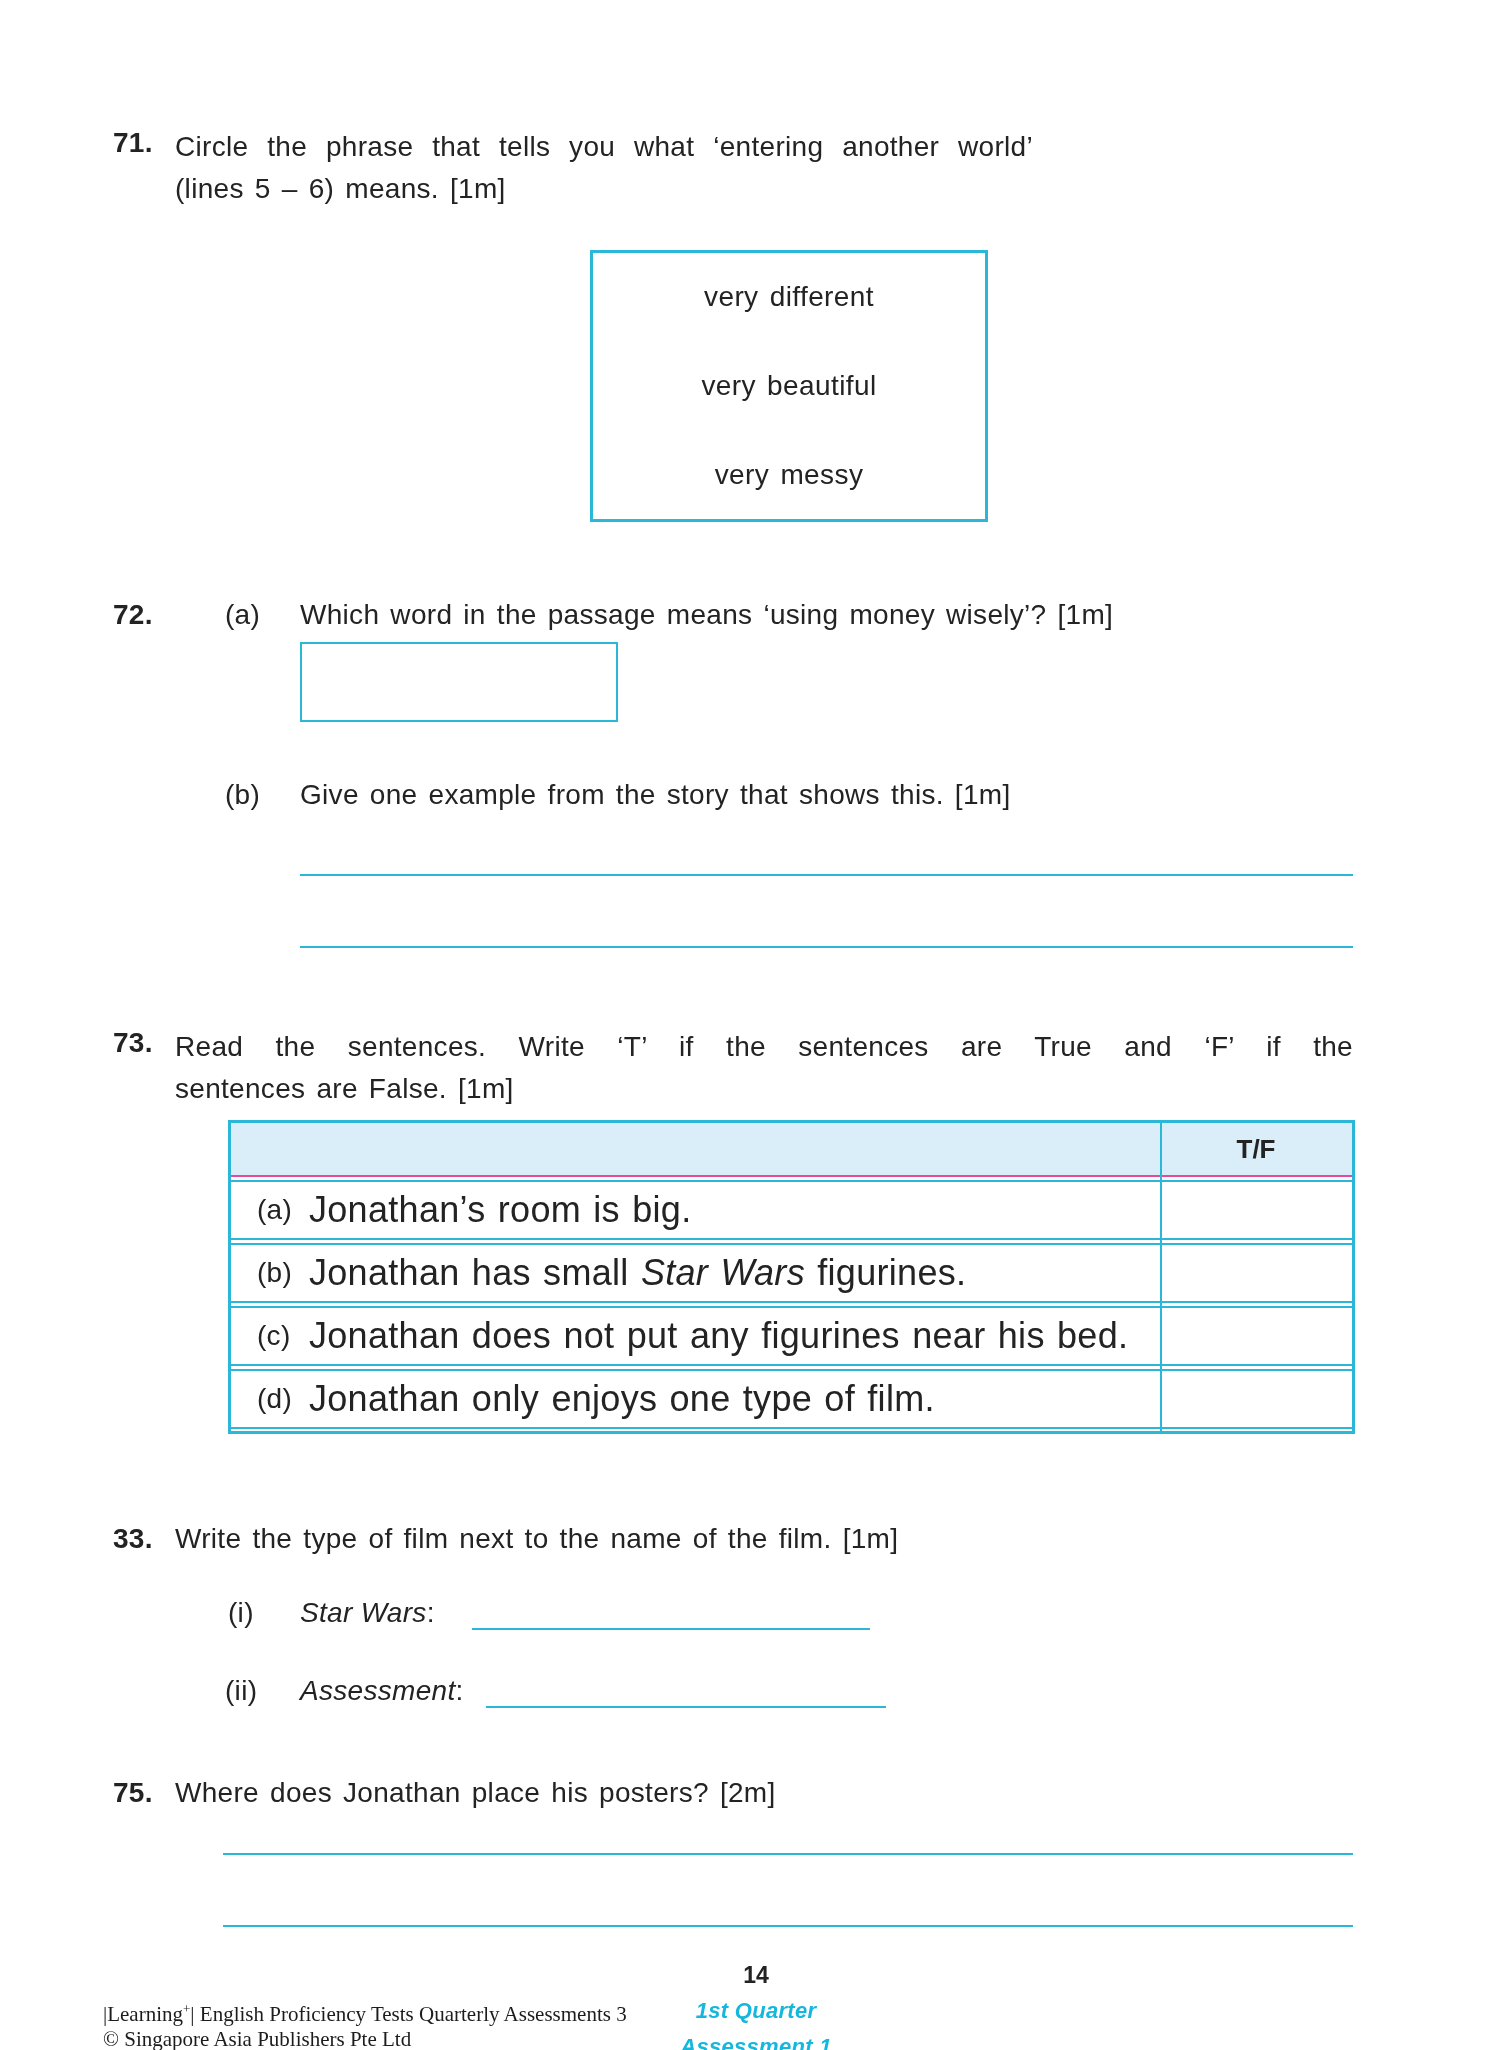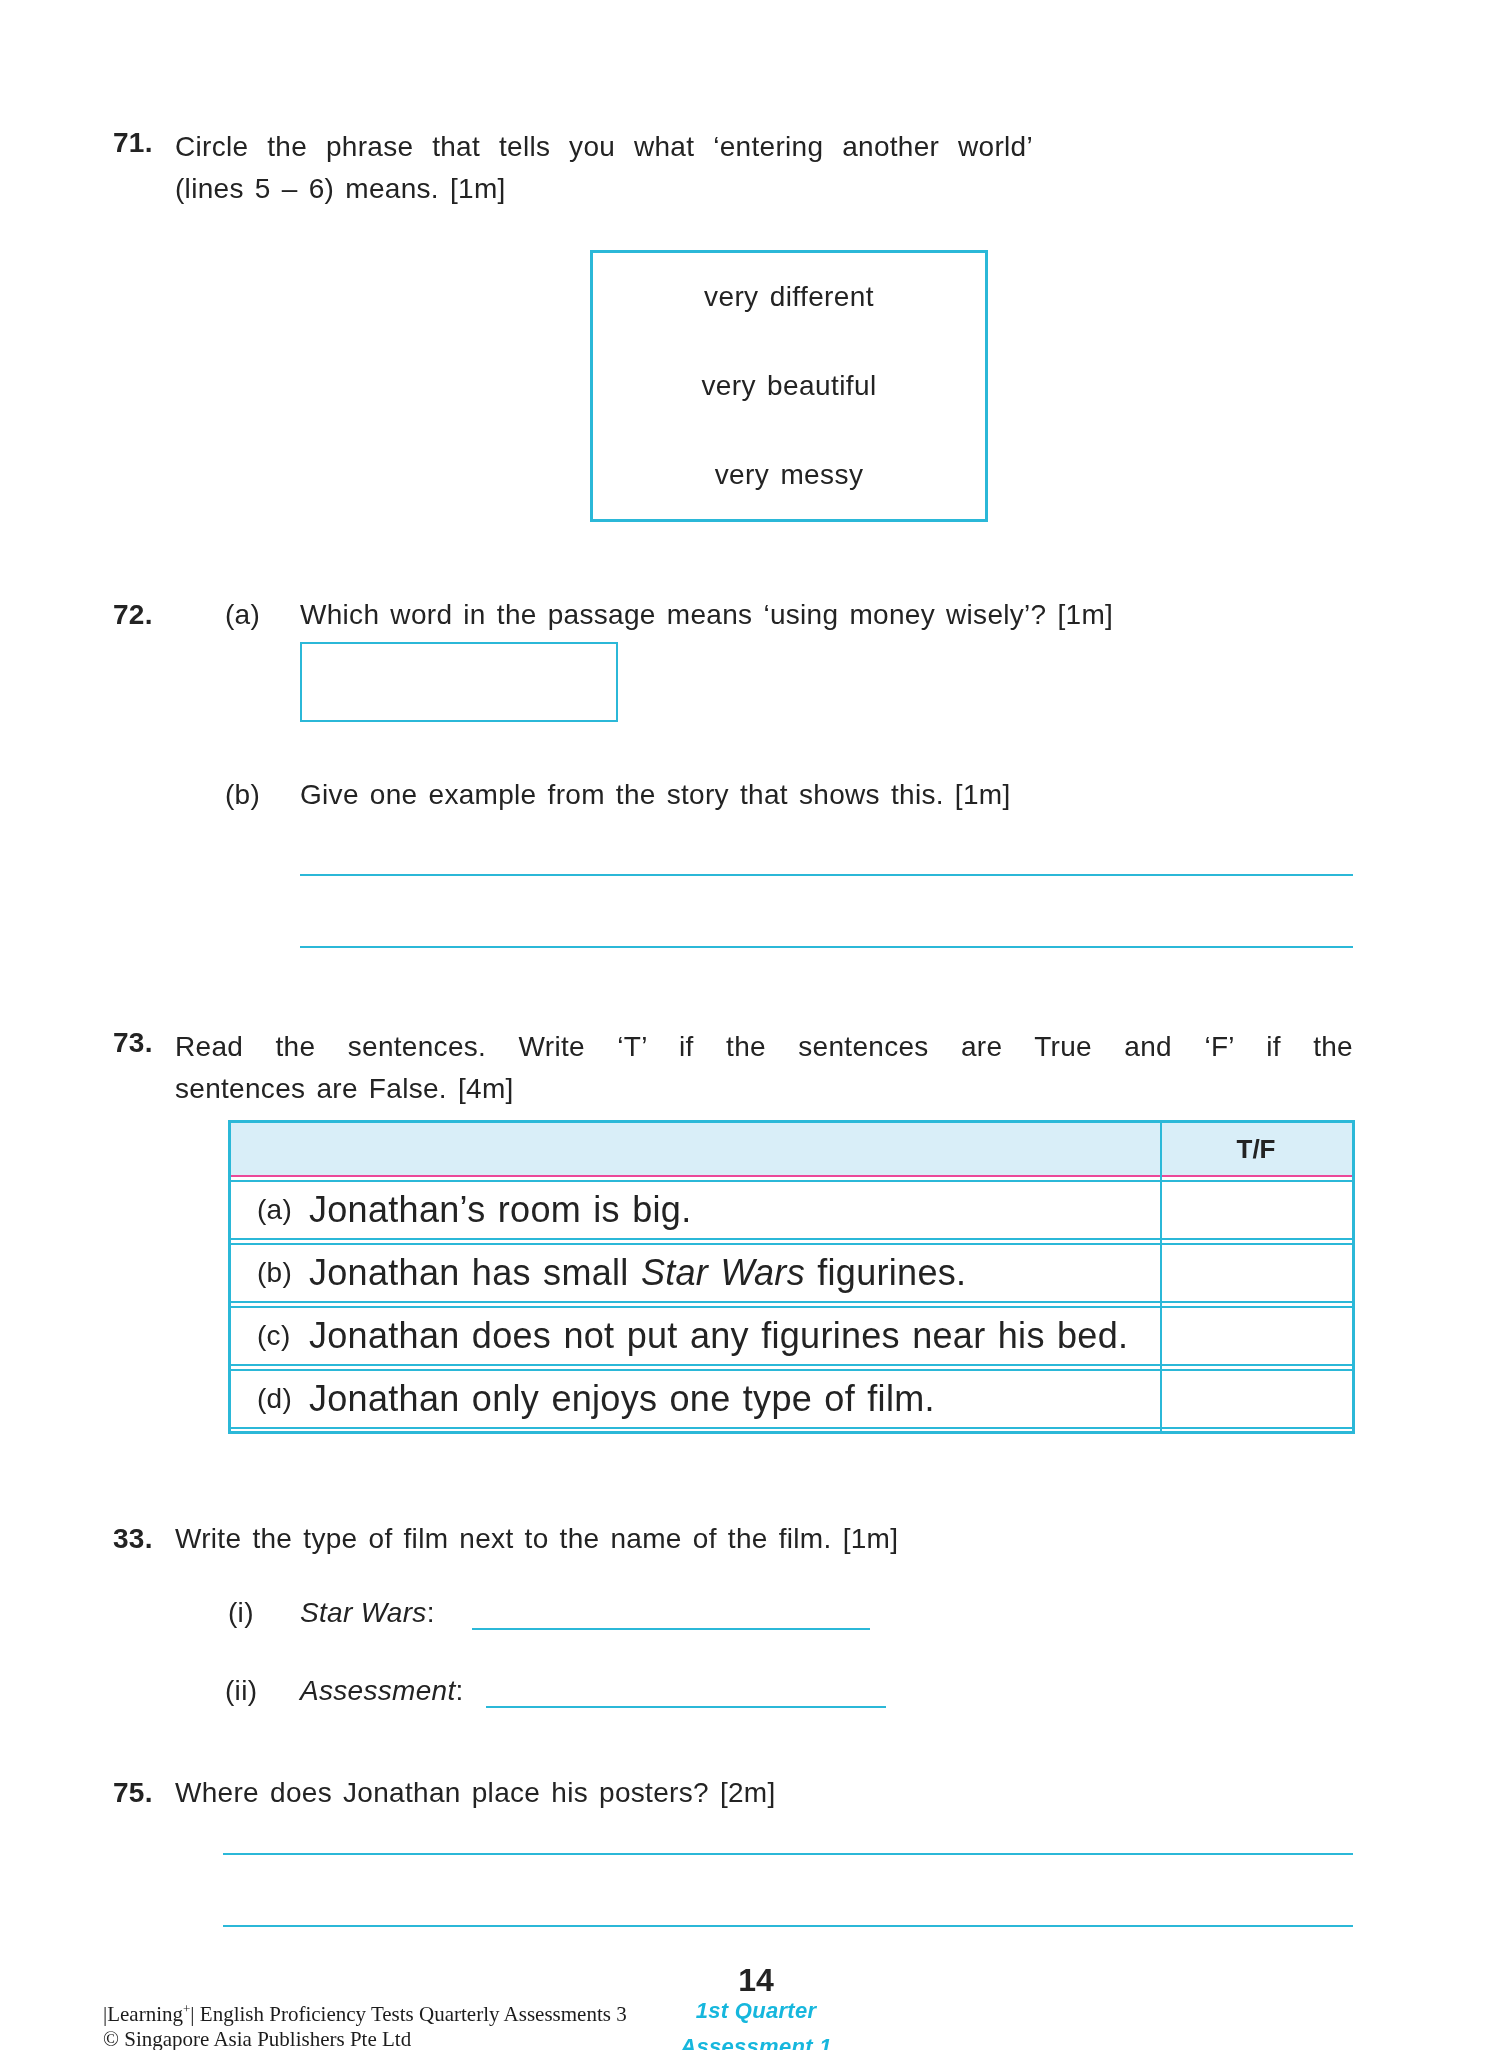--- a/index.html
+++ b/index.html
@@ -65,21 +65,21 @@
     background:#2bb8d8; z-index:2;
   }
   .tf-cell {
     position:absolute; right:0; top:0; bottom:0; width:188px;
   }
 
   
   .fill-line { border-top:2px solid #2bb8d8; height:0; }
 
   
-  .page-num { font-weight:bold; font-size:32px; text-align:center; }
+  .page-num { font-weight:bold; font-size:23px; text-align:center; }
   .quarter {
     color:#16b7dd; font-weight:bold; font-style:italic;
     font-size:22px; text-align:center; letter-spacing:.3px;
   }
   .imprint { font-family:"Liberation Serif", serif; font-size:21px; line-height:30px; color:#1c1c1c; }
   sup { font-size:13px; }
 </style>
 </head>
 <body>
 
@@ -100,21 +100,21 @@
   <div class="abs qtext" style="left:300px; top:558px;">Which word in the passage means ‘using money wisely’? [1m]</div>
   <div class="abs answer-box"></div>
 
   <div class="abs sublabel" style="left:225px; top:742px;">(b)</div>
   <div class="abs qtext" style="left:300px; top:738px;">Give one example from the story that shows this. [1m]</div>
   <div class="abs answer-line" style="left:300px; top:838px; width:1053px;"></div>
   <div class="abs answer-line" style="left:300px; top:910px; width:1053px;"></div>
 
   <div class="abs qnum" style="left:113px; top:990px;">73.</div>
   <div class="abs qtext wrapline just" style="left:175px; top:990px; width:1178px;">Read the sentences. Write ‘T’ if the sentences are True and ‘F’ if the</div>
-  <div class="abs qtext" style="left:175px; top:1032px;">sentences are False. [4m]</div>
+  <div class="abs qtext" style="left:175px; top:1032px;">sentences are False. [1m]</div>
 
   <div class="tf-table">
     <div class="col-divider"></div>
     <div class="tf-head">
       <div class="tf-head-label">T/F</div>
     </div>
     <div class="tf-row">
       <span class="row-label">(a)</span>
       <span class="row-text"><span>Jonathan’s room is big.</span><span class="italic"></span><span></span></span>
       <div class="tf-cell"></div>

